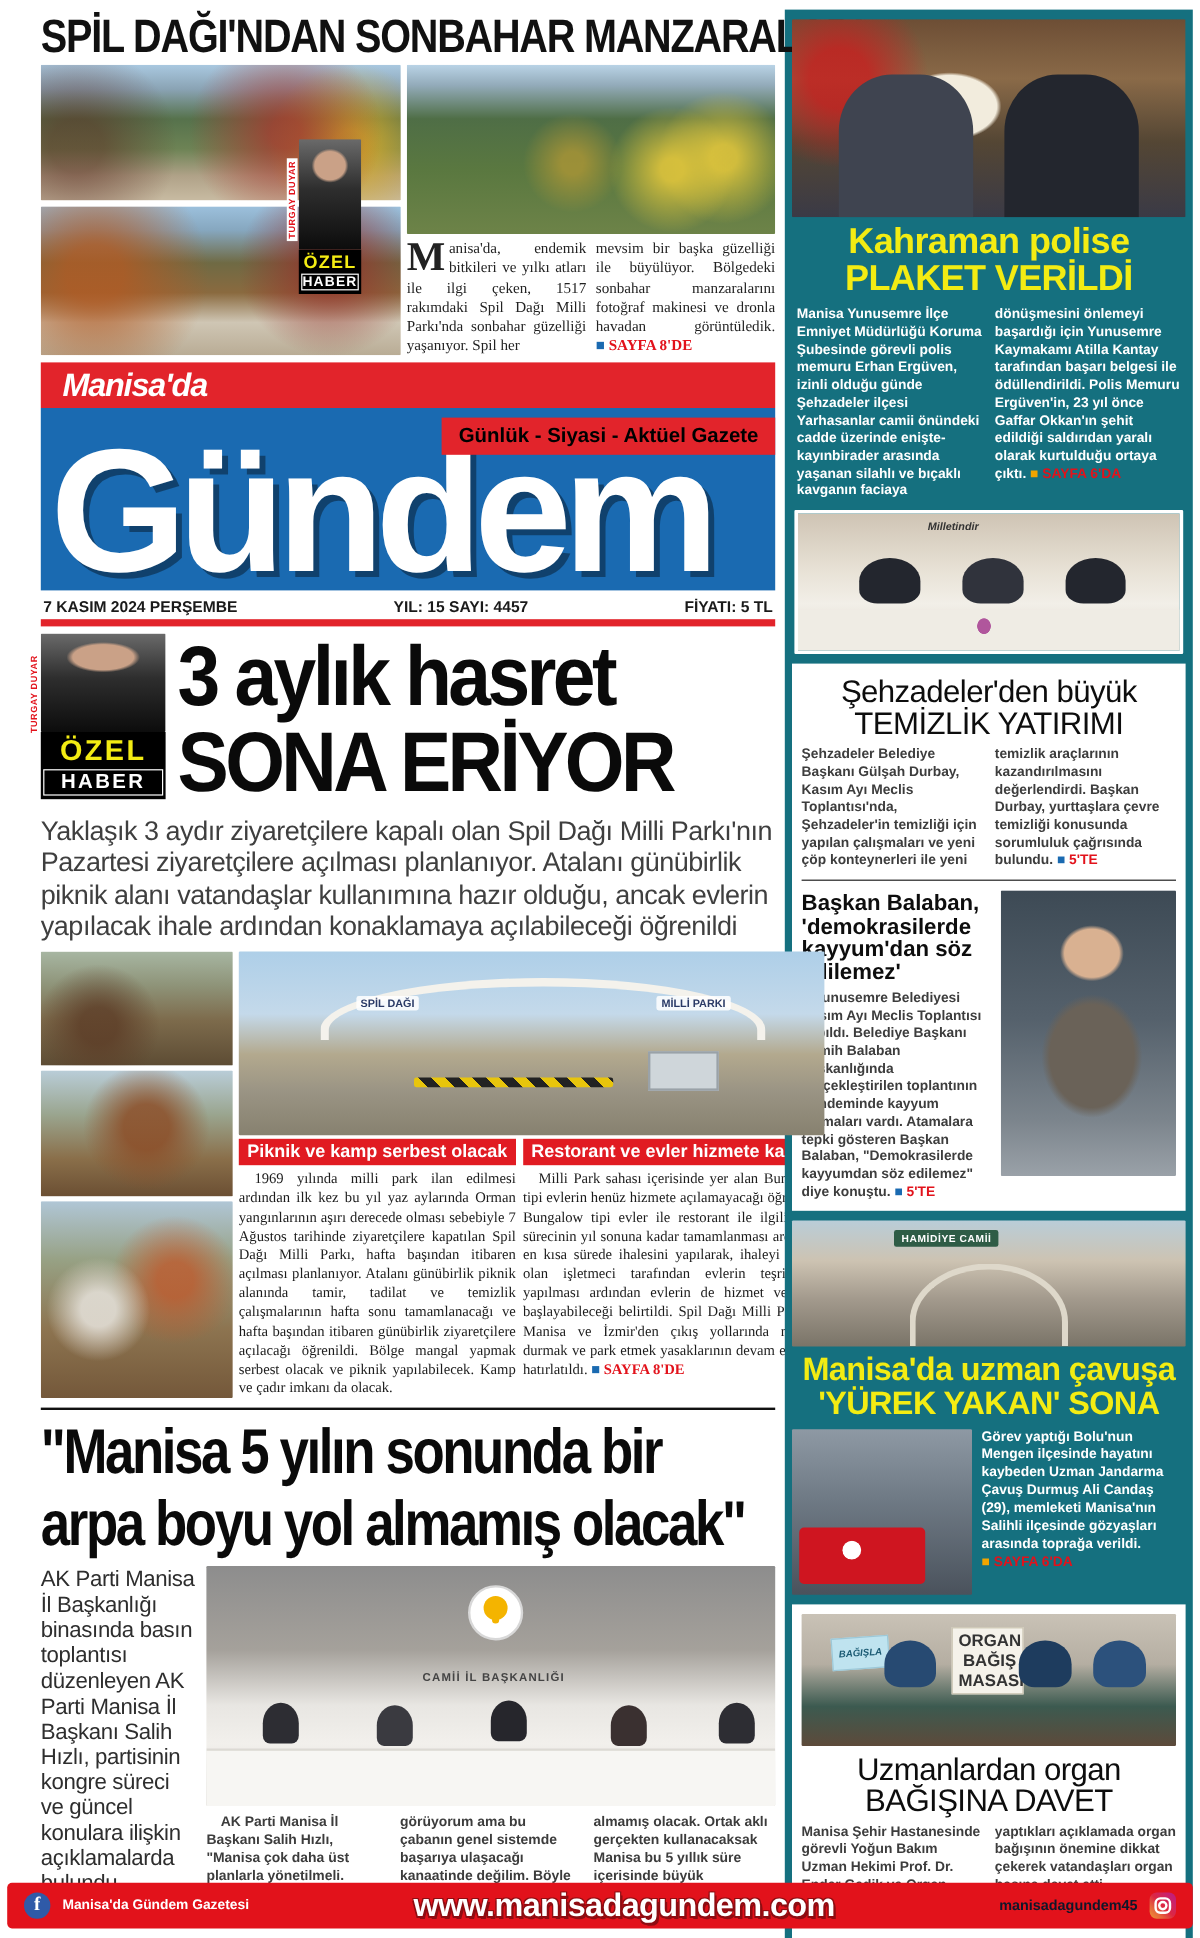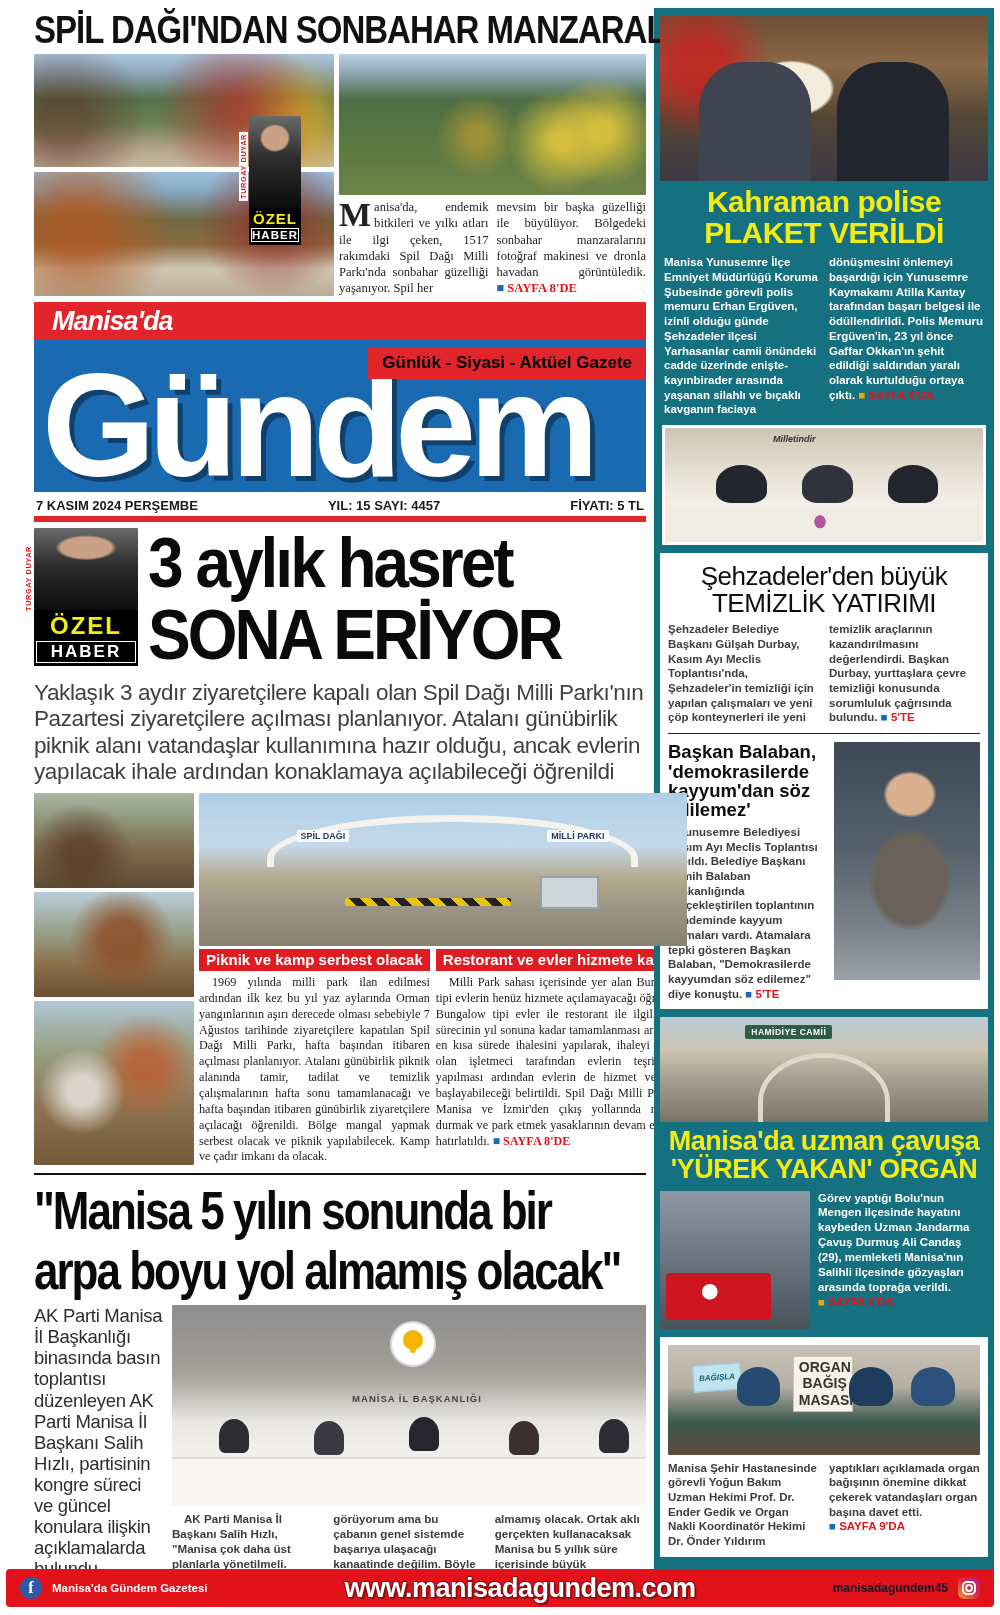--- a/index.html
+++ b/index.html
@@ -298,21 +298,21 @@
       <div class="hr-black"></div>
 
       <div class="quote-story">
         <div class="q-h">"Manisa 5 yılın sonunda bir</div>
         <div class="q-h">arpa boyu yol almamış olacak"</div>
         <div class="q-body">
           <p class="q-intro">AK Parti Manisa İl Başkanlığı binasında basın toplantısı düzenleyen AK Parti Manisa İl Başkanı Salih Hızlı, partisinin kongre süreci ve güncel konulara ilişkin açıklamalarda bulundu</p>
           <div class="q-right">
             <div class="photo ph-press">
               <div class="ak-logo"></div>
-              <span class="press-banner">MANİSA İL BAŞKANLIĞI</span>
+              <span class="press-banner">CAMİİ İL BAŞKANLIĞI</span>
               <div class="press-people"></div>
               <div class="press-table"></div>
             </div>
             <div class="q-caps">
               <p>AK Parti Manisa İl Başkanı Salih Hızlı, "Manisa çok daha üst planlarla yönetilmeli. Büyükşehir Belediyesi'nde kişisel samimi bir çaba</p>
               <p>görüyorum ama bu çabanın genel sistemde başarıya ulaşacağı kanaatinde değilim. Böyle giderse Manisa 5 yılın sonunda bir arpa boyu yol</p>
               <p><span>almamış olacak. Ortak aklı gerçekten kullanacaksak Manisa bu 5 yıllık süre içerisinde büyük kazanımlar elde edebilir." dedi.</span> <span class="ref">SAYFA 7'DE</span></p>
             </div>
           </div>
         </div>
@@ -359,38 +359,42 @@
         </div>
       </section>
 
       <section class="rail-teal">
         <div class="photo ph-mosque rs-photo" style="margin-top:6px">
           <span class="mosque-label">HAMİDİYE CAMİİ</span>
           <div class="mosque-arch"></div>
         </div>
         <h2 class="rail-headline">
           <span class="l1" style="font-size:27px">Manisa'da uzman çavuşa</span>
-          <span class="l2" style="font-size:27px">'YÜREK YAKAN' ORGAN</span>
+          <span class="l2" style="font-size:27px">'YÜREK YAKAN' SONA</span>
         </h2>
         <div class="veda-row">
           <div class="photo ph-coffin">
             <div class="coffin"></div>
           </div>
           <p class="veda-body"><span class="first-indent">Görev yaptığı Bolu'nun Mengen ilçesinde hayatını kaybeden Uzman Jandarma Çavuş Durmuş Ali Candaş (29), memleketi Manisa'nın Salihli ilçesinde gözyaşları arasında toprağa verildi.</span> <span class="ref on-teal">SAYFA 6'DA</span></p>
         </div>
       </section>
 
       <section class="rail-white" style="margin-top:6px">
         <div class="photo ph-organ rs-photo">
           <span class="organ-banner">ORGAN BAĞIŞ MASASI</span>
           <span class="organ-leaflet">BAĞIŞLA</span>
           <div class="organ-fig o1"></div>
           <div class="organ-fig o2"></div>
           <div class="organ-fig o3"></div>
         </div>
+        <h2 class="white-headline">
+          <span class="l1">Uzmanlardan organ</span>
+          <span class="l2">BAĞIŞINA DAVET</span>
+        </h2>
         <p class="white-body"><span class="first-indent">Manisa Şehir Hastanesinde görevli Yoğun Bakım Uzman Hekimi Prof. Dr. Ender Gedik ve Organ Nakli Koordinatör Hekimi Dr. Önder Yıldırım yaptıkları açıklamada organ bağışının önemine dikkat çekerek vatandaşları organ başına davet etti.</span> <span class="ref">SAYFA 9'DA</span></p>
       </section>
     </aside>
   </div>
 
   <footer class="footer">
     <span class="fb-icon"></span>
     <span class="footer-left-label">Manisa'da Gündem Gazetesi</span>
     <span class="footer-url">www.manisadagundem.com</span>
     <span class="footer-right-label">manisadagundem45</span>

